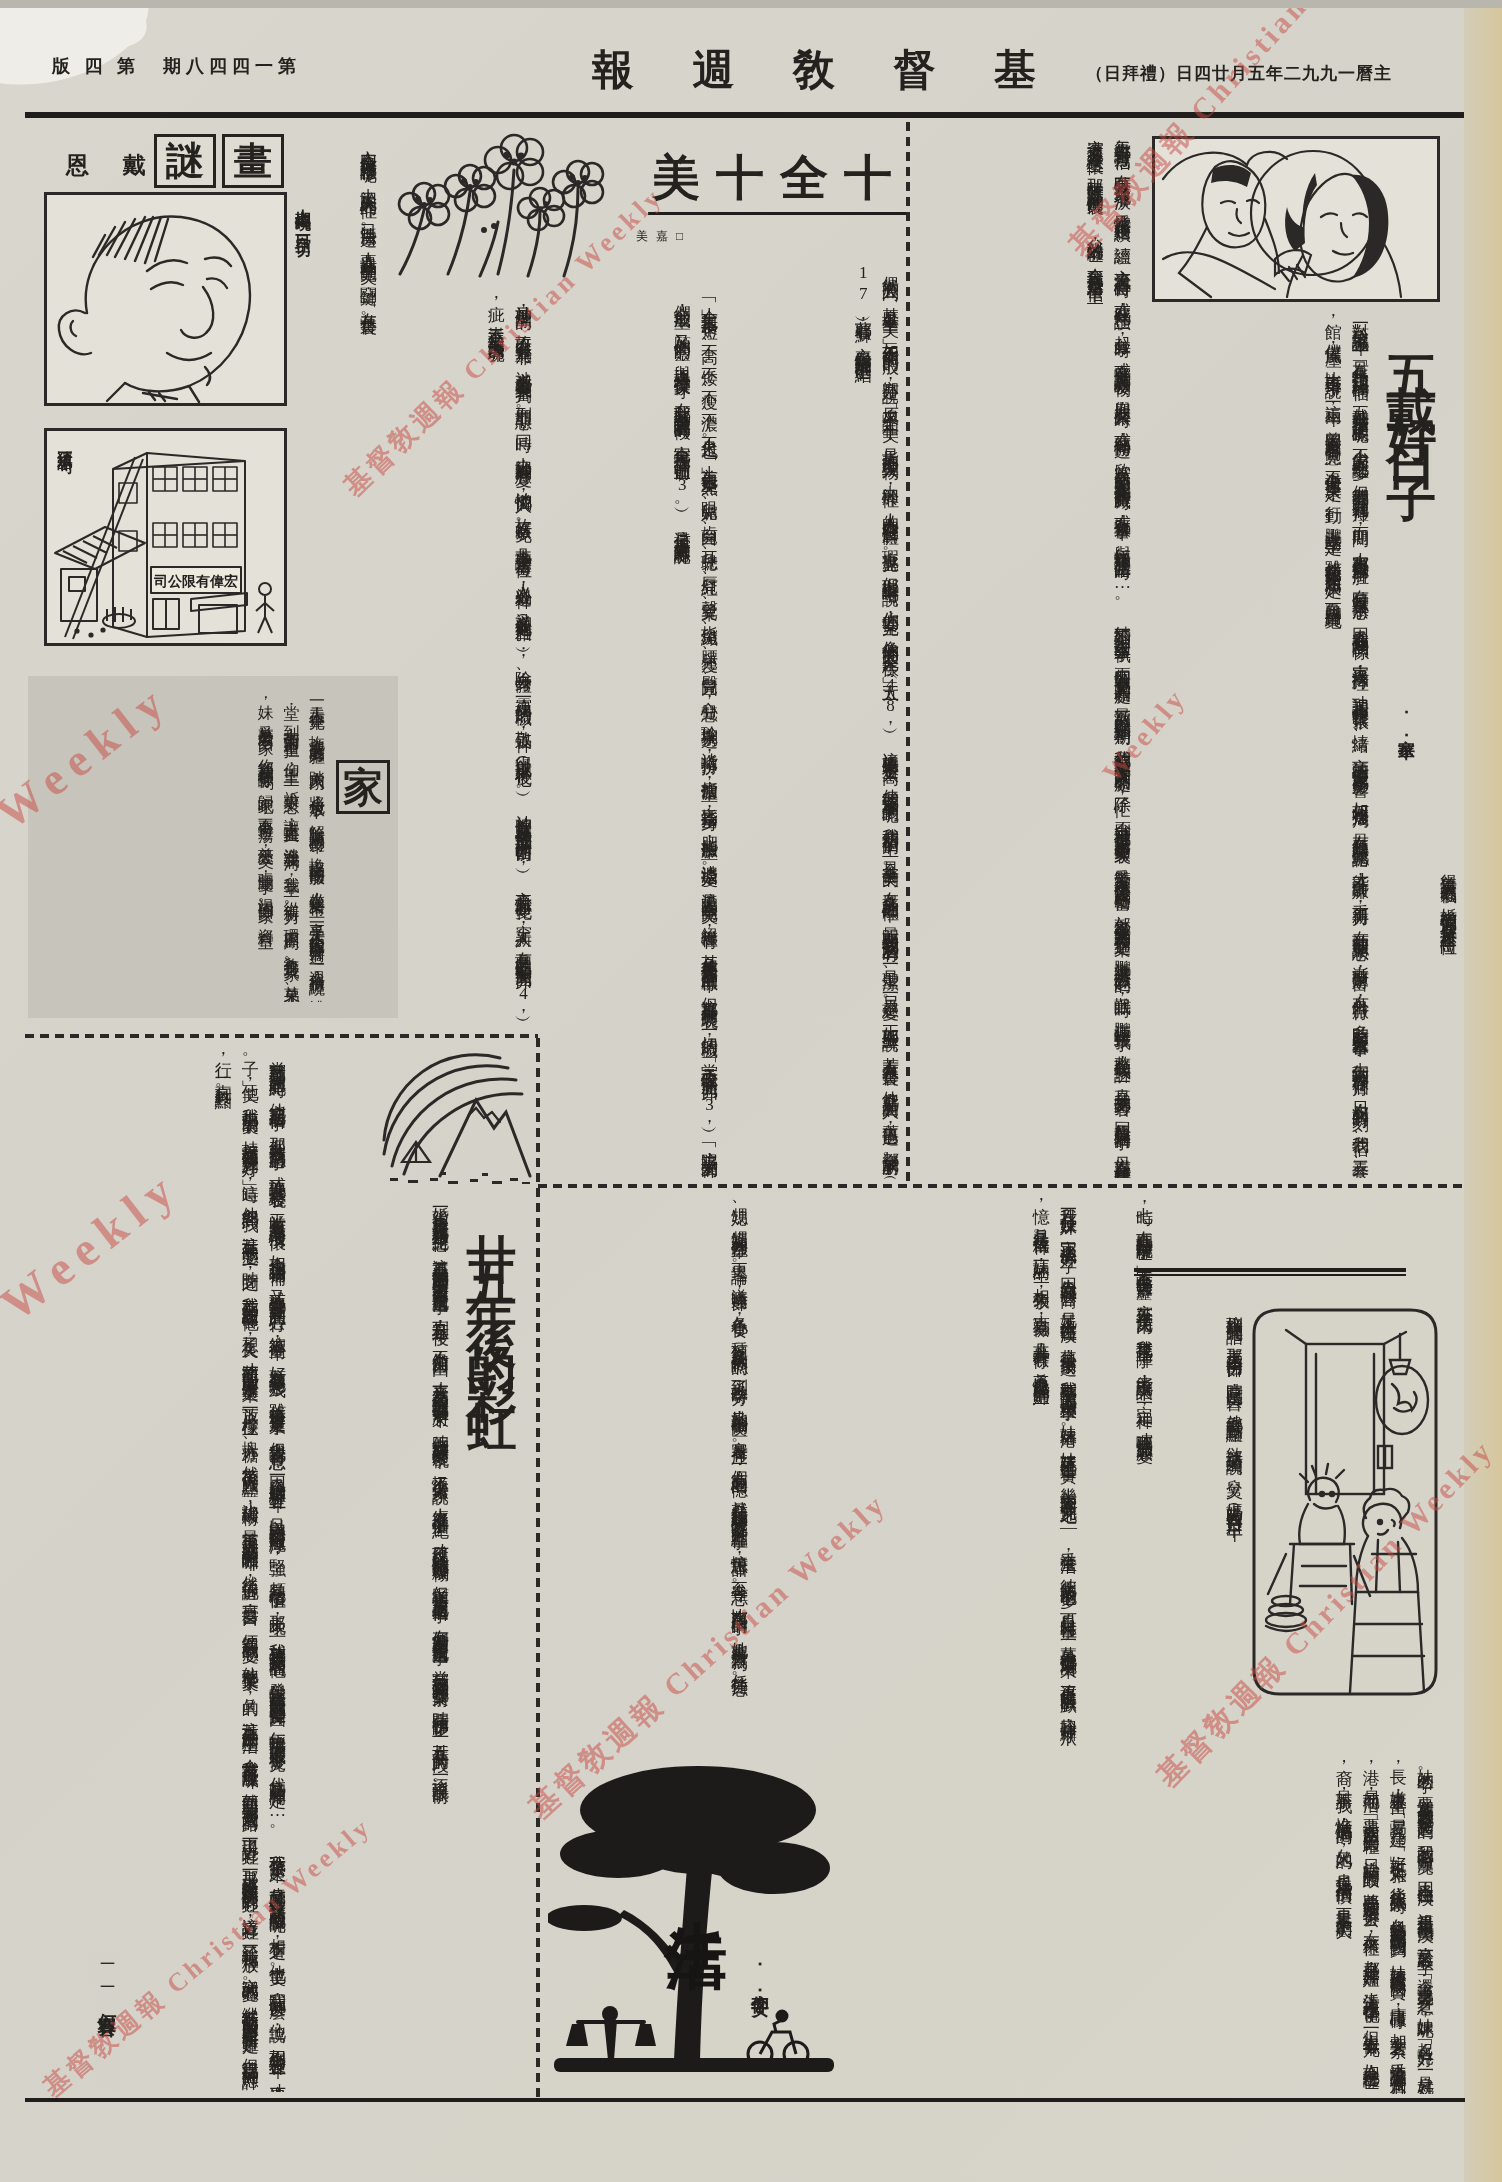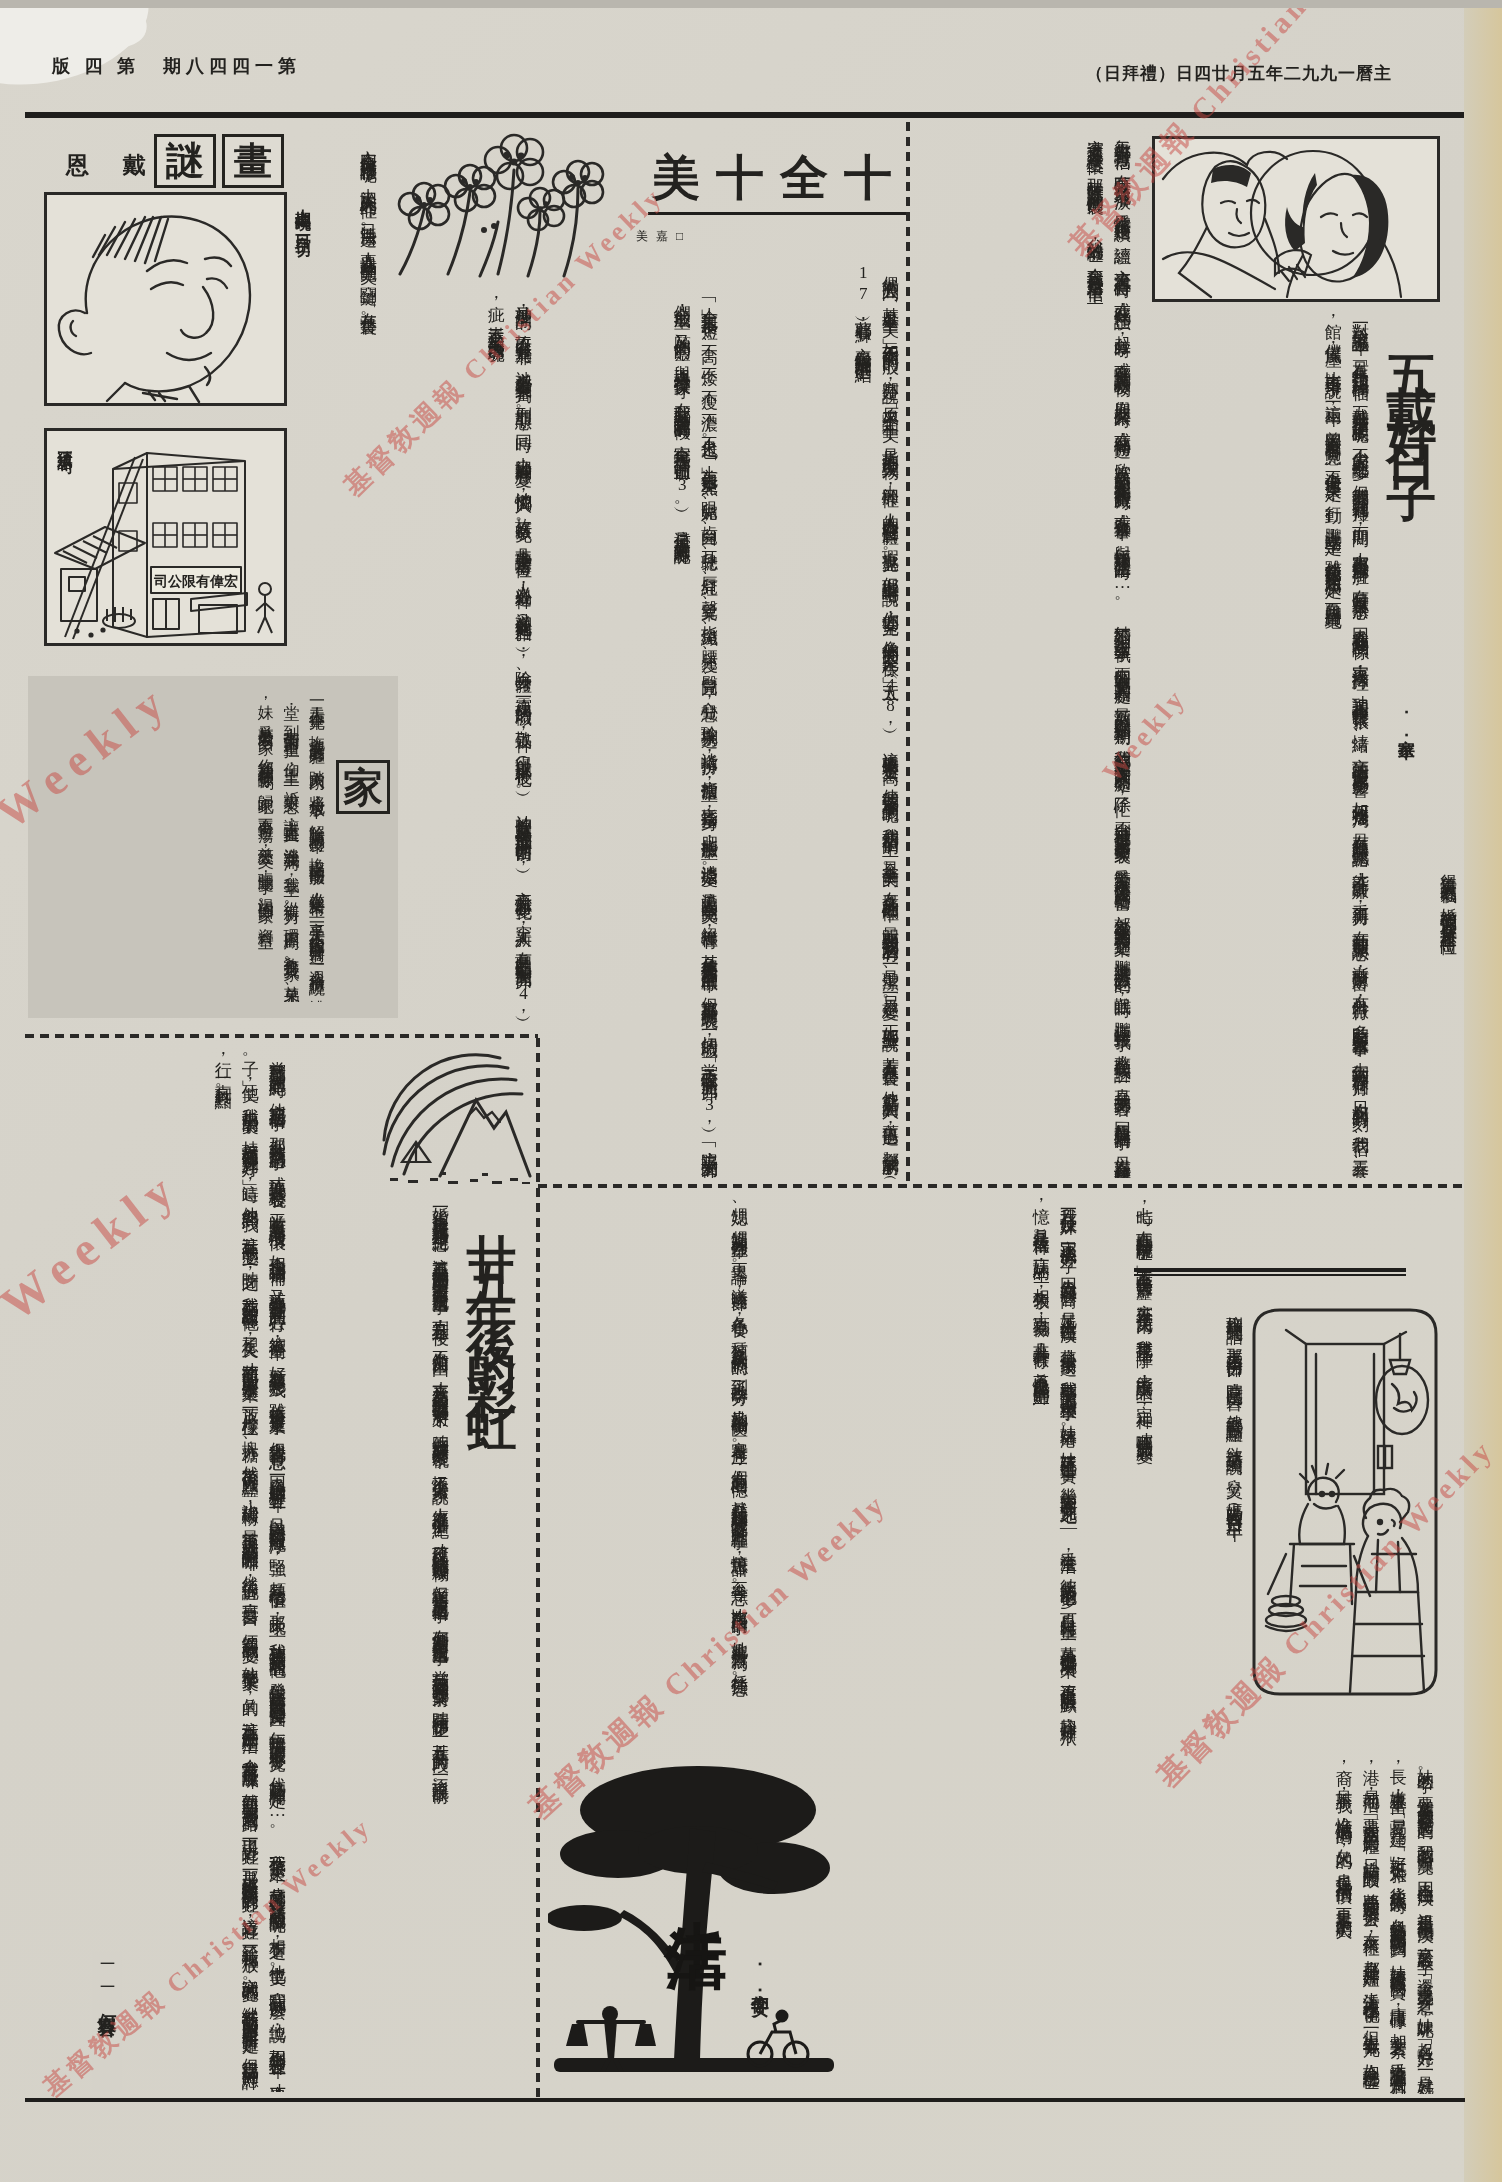--- a/index.html
+++ b/index.html
@@ -25,20 +25,21 @@
 </style>
 </head>
 <body>
 
 <div class="page">
 
   <div class="torn" style="left:-60px;top:-46px;width:210px;height:120px;transform:rotate(-12deg);"></div>
   <div class="torn" style="left:58px;top:-18px;width:90px;height:56px;transform:rotate(18deg);"></div>
 
   <div class="abs htext" style="left:52px;top:46px;font-size:18px;font-weight:bold;letter-spacing:5px;">版 四 第　期八四四一第</div>
+  <div class="abs htext" style="left:592px;top:34px;font-size:42px;font-weight:bold;letter-spacing:24px;">報 週 敎 督 基</div>
   <div class="abs htext" style="left:1086px;top:54px;font-size:17px;font-weight:bold;letter-spacing:1px;text-align:center;">（日拜禮）日四廿月五年二九九一曆主</div>
   <div class="abs rule" style="left:25px;top:104px;width:1442px;height:6px;"></div>
 
   <div class="abs" style="left:1464px;top:0;width:38px;height:2182px;background:linear-gradient(90deg,#d3cdb9,#d6c69c);"></div>
 
   <div class="abs htext" style="left:66px;top:142px;font-size:23px;font-weight:bold;letter-spacing:14px;">恩 戴</div>
   <div class="abs charbox" style="left:154px;top:126px;width:62px;height:54px;font-size:38px;">
     <span>謎</span>
   </div>
   <div class="abs charbox" style="left:222px;top:126px;width:62px;height:54px;font-size:38px;">

